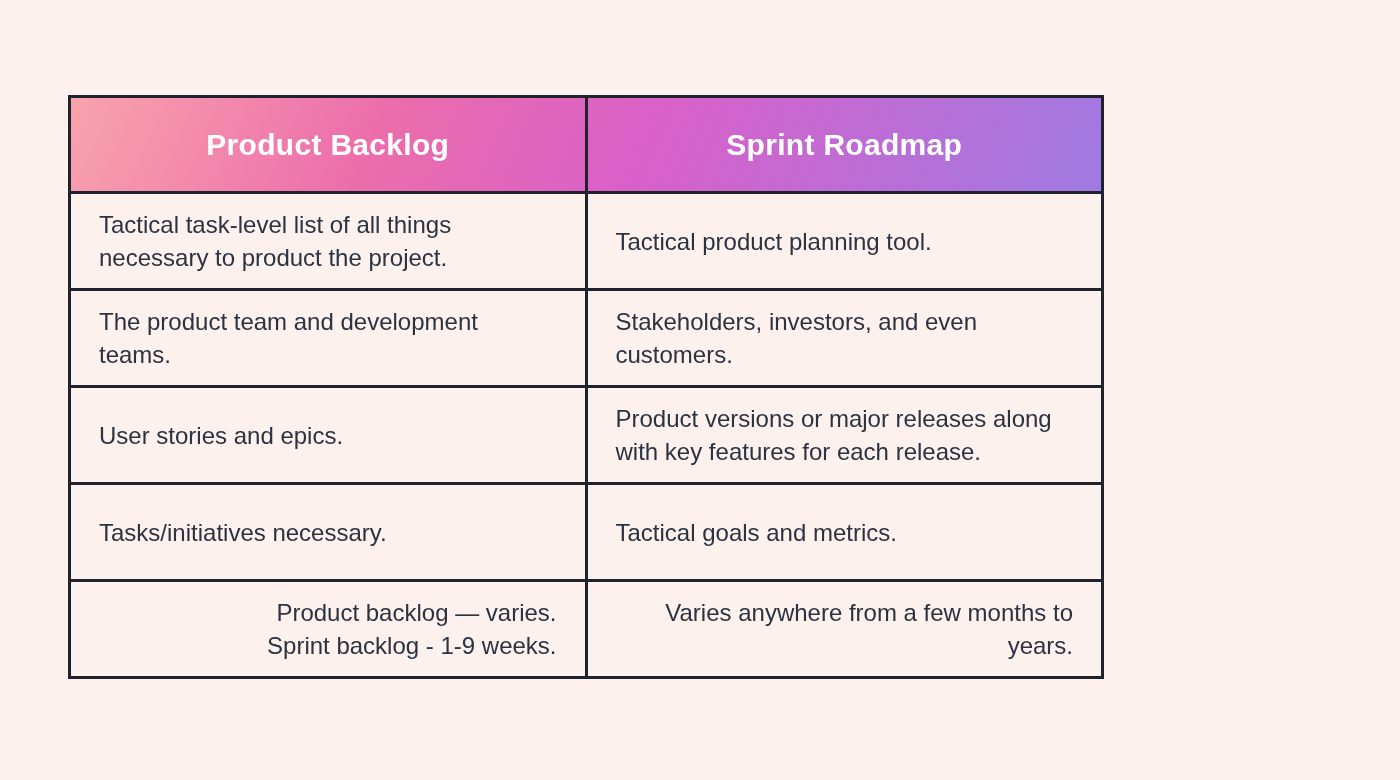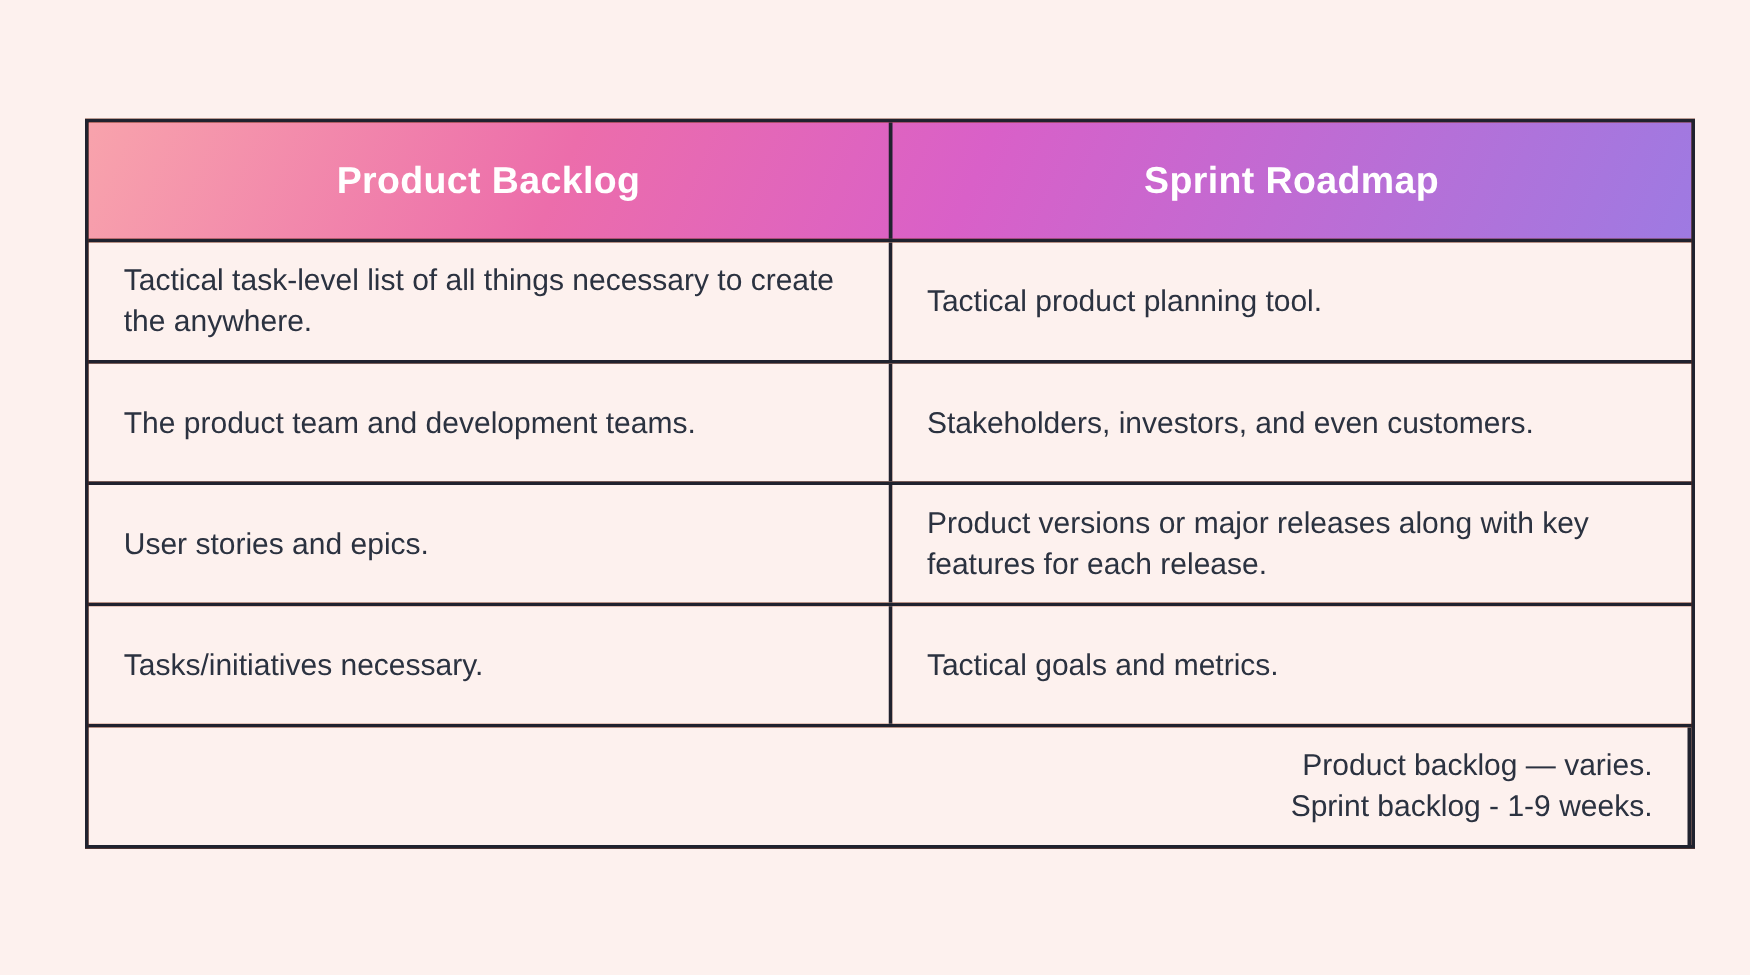--- a/index.html
+++ b/index.html
@@ -11,24 +11,24 @@
     height: 780px;
     background: #fdf1ee;
     font-family: "Liberation Sans", "DejaVu Sans", sans-serif;
     position: relative;
     overflow: hidden;
   }
   .comparison-table {
     position: absolute;
     left: 68px;
     top: 95px;
-    width: 1288px;
+    width: 1036px;
     border: 3px solid #20222e;
     box-sizing: border-box;
-    background: #c2410c;
+    background: #22c55e;
   }
   .header-row {
     display: flex;
     height: 93px;
     background: linear-gradient(113deg, #f8a3ac 0%, #ec6dab 30%, #d960c8 55%, #9e7ae2 100%);
     border-bottom: 3px solid #20222e;
   }
   .header-cell {
     flex: 1 1 0;
     display: flex;
@@ -75,21 +75,21 @@
 
 <div class="comparison-table">
 
   <div class="header-row" style="background: linear-gradient(113deg, rgb(248, 163, 172) 0%, rgb(236, 109, 171) 30%, rgb(217, 96, 200) 55%, rgb(158, 122, 226) 100%); color: rgb(255, 255, 255);">
     <div class="header-cell first">Product Backlog</div>
     <div class="header-cell">Sprint Roadmap</div>
   </div>
 
   <div class="table-row">
     <div class="table-cell first">
-      <span class="cell-line">Tactical task-level list of all things necessary to create the anywhere.</span>
+      <span class="cell-line">Tactical task-level list of all things necessary to product the project.</span>
     </div>
     <div class="table-cell">
       <span class="cell-line">Tactical product planning tool.</span>
     </div>
   </div>
 
   <div class="table-row">
     <div class="table-cell first">
       <span class="cell-line">The product team and development teams.</span>
     </div>
@@ -114,15 +114,18 @@
     <div class="table-cell">
       <span class="cell-line">Tactical goals and metrics.</span>
     </div>
   </div>
 
   <div class="table-row last">
     <div class="table-cell first">
       <span class="cell-line">Product backlog — varies.</span>
       <span class="cell-line">Sprint backlog - 1-9 weeks.</span>
     </div>
+    <div class="table-cell">
+      <span class="cell-line">Varies anywhere from a few months to years.</span>
+    </div>
   </div>
 
 </div>
 
 </body></html>

